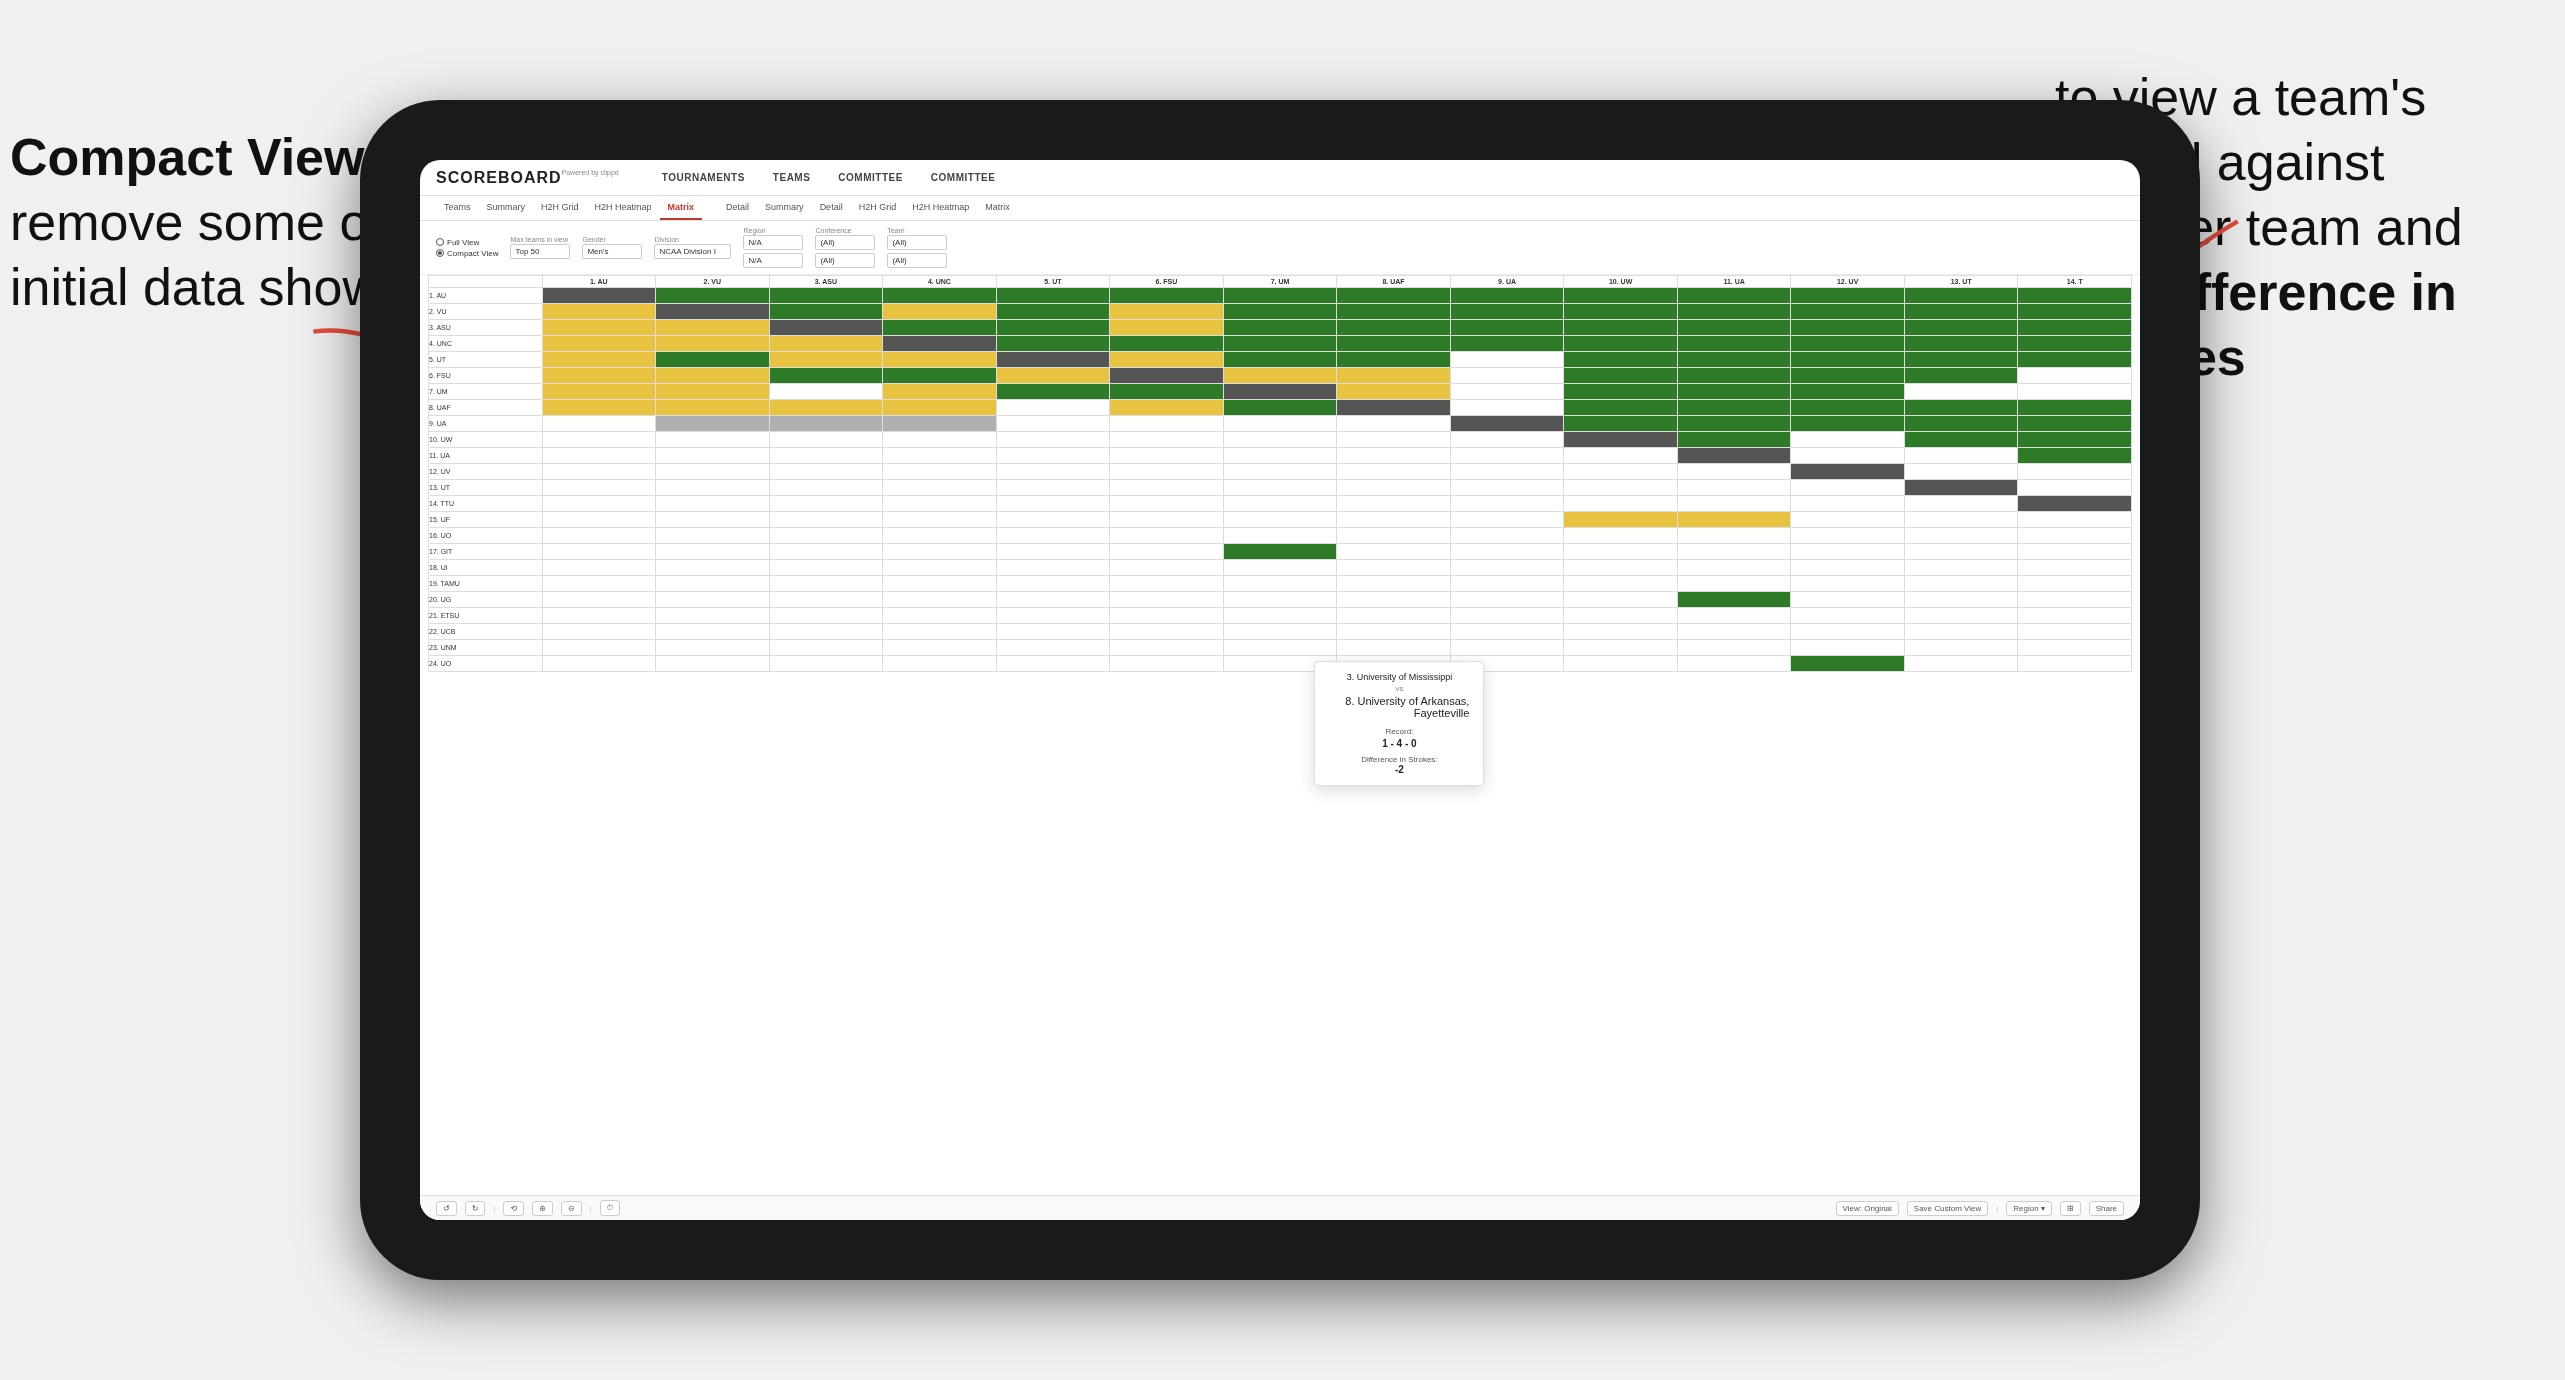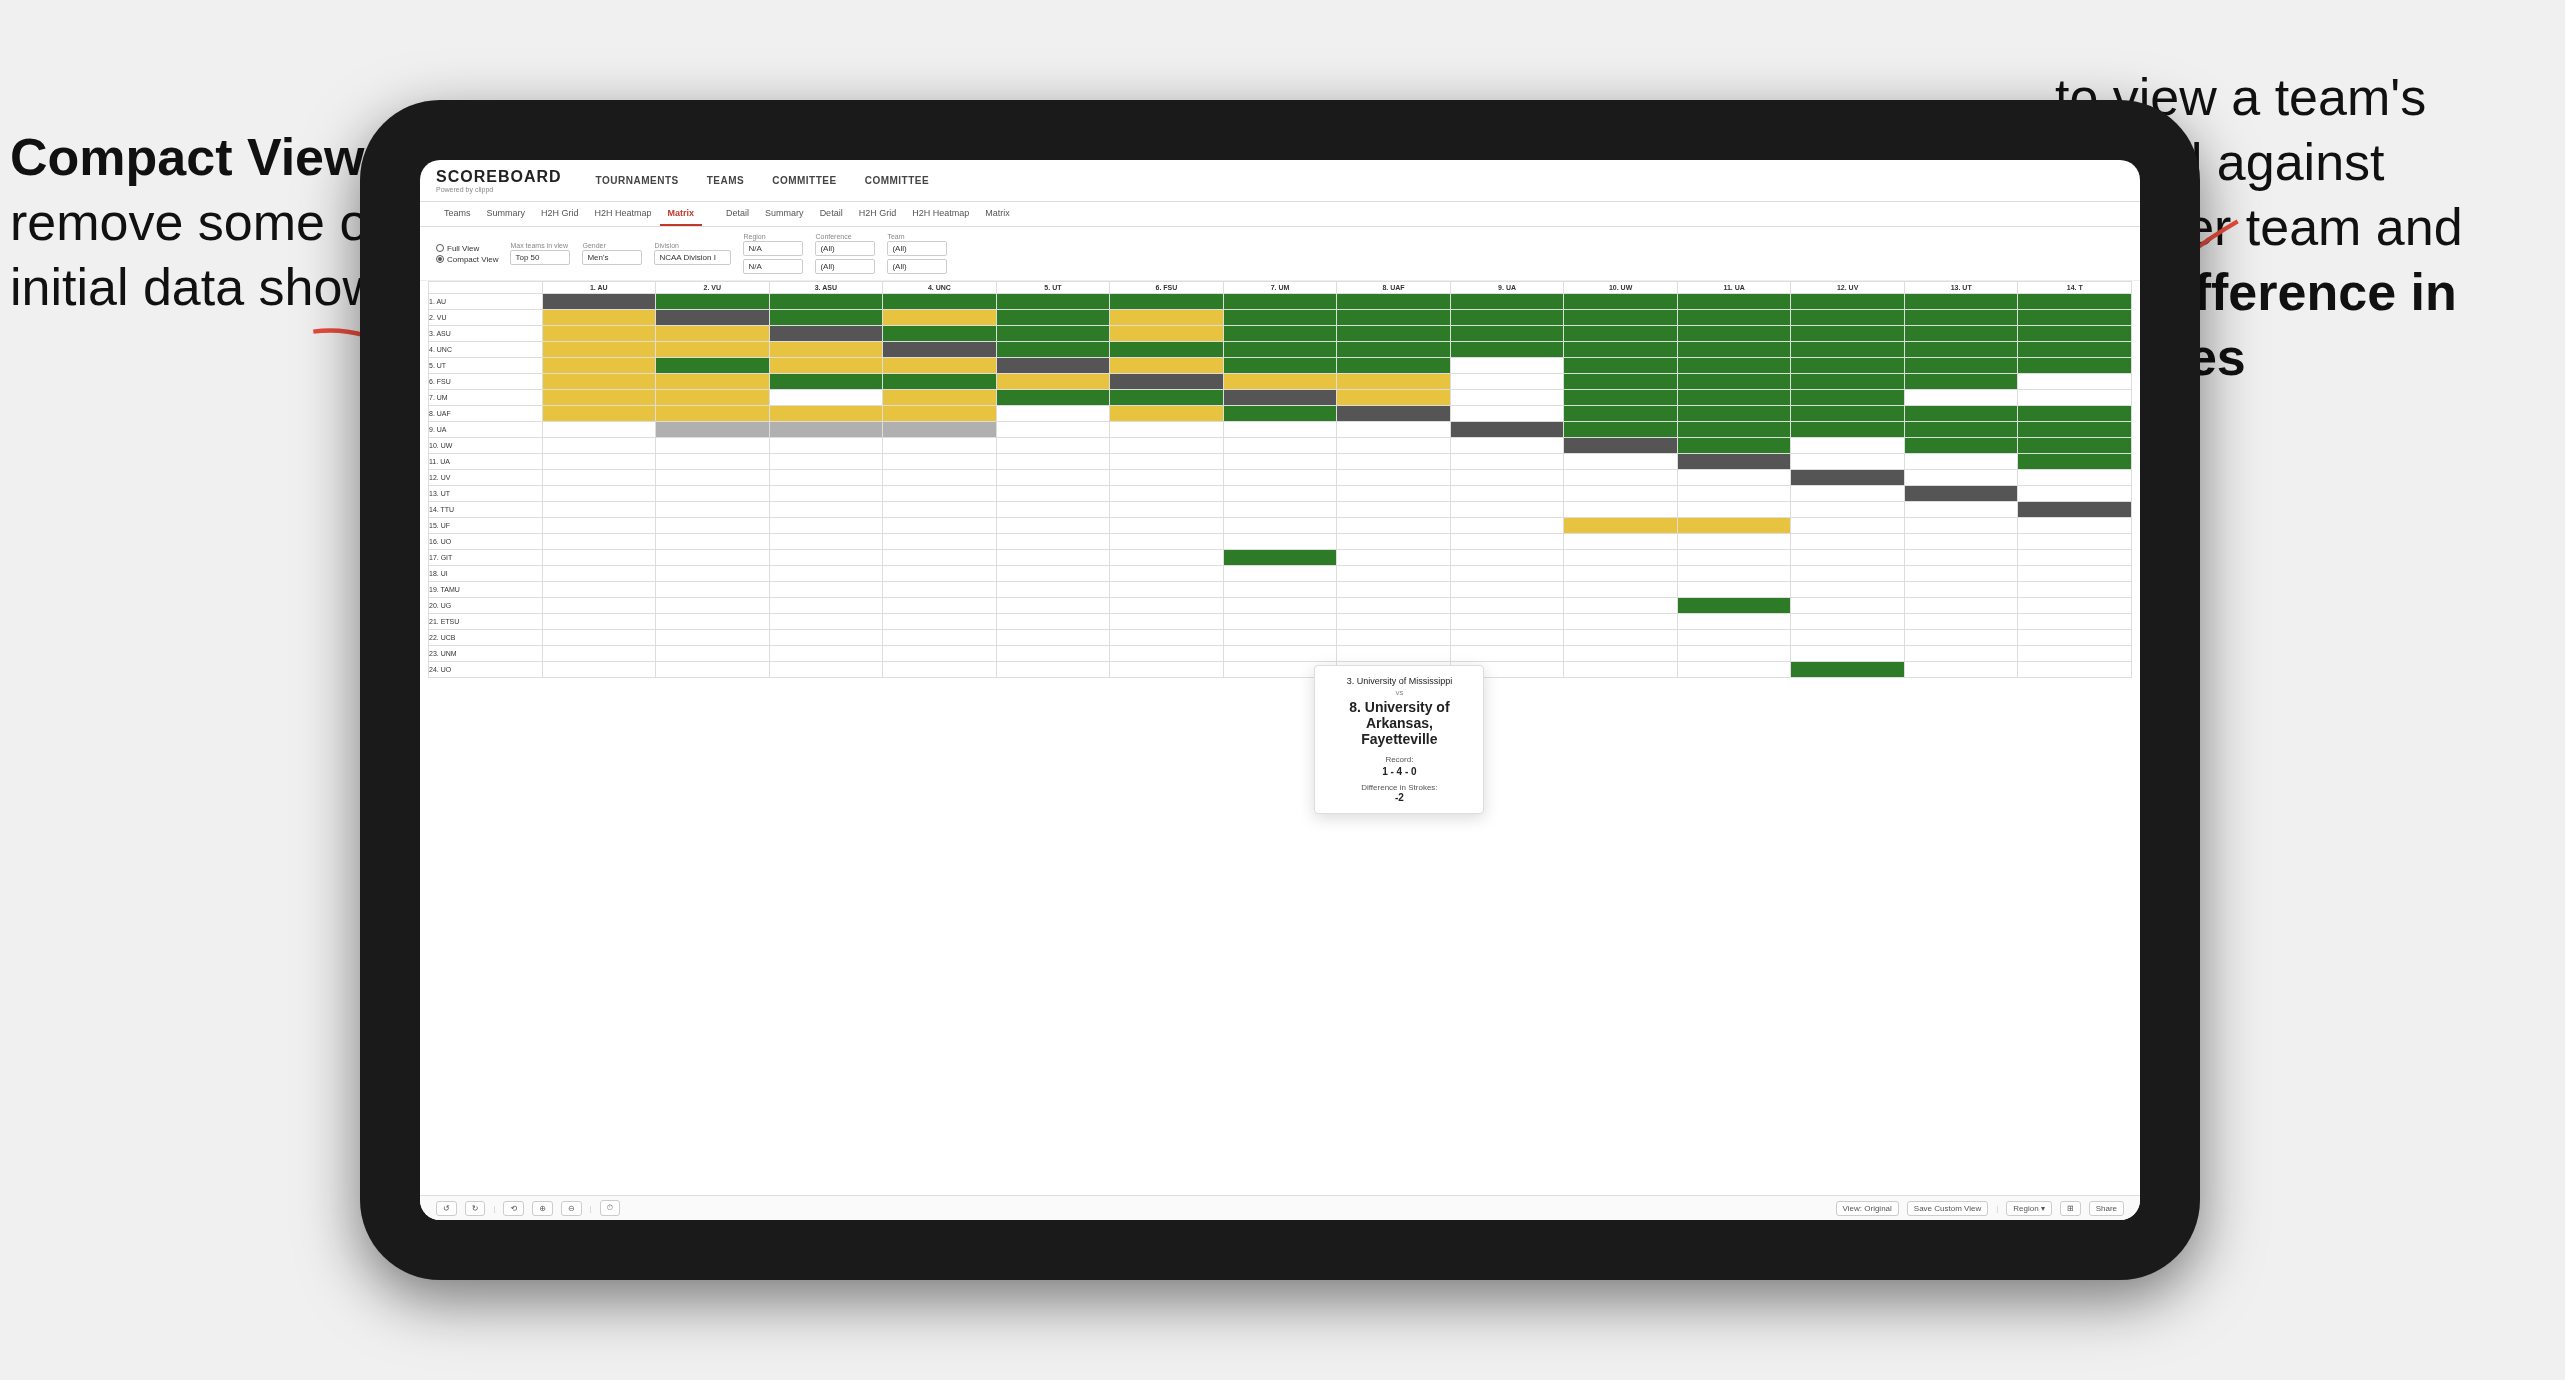--- a/index.html
+++ b/index.html
@@ -75,22 +75,22 @@
       display: flex;
       align-items: center;
       padding: 8px 16px;
       border-bottom: 1px solid #ddd;
       gap: 24px;
       flex-shrink: 0;
     }
 
     .logo-area {
       display: flex;
-      flex-direction: column;
-      margin-right: 8px;
+      flex-direction: row;
+      margin-right: 17px;
     }
     .logo-title {
       font-size: 16px;
       font-weight: 900;
       letter-spacing: 1px;
       color: #222;
     }
     .logo-subtitle {
       font-size: 7px;
       color: #888;
@@ -255,23 +255,24 @@
       font-size: 9px;
       font-weight: 500;
       color: #222;
     }
     .tooltip-vs {
       font-size: 8px;
       color: #888;
       margin: 2px 0;
     }
     .tooltip-team2 {
-      font-size: 14px;
-      font-weight: 700;
+      font-size: 11px;
+      font-weight: 400;
       color: #222;
+      text-align: right;
     }
     .tooltip-record-label {
       font-size: 8px;
       color: #555;
       margin-top: 8px;
     }
     .tooltip-record-value {
       font-size: 10px;
       font-weight: 600;
       color: #222;

